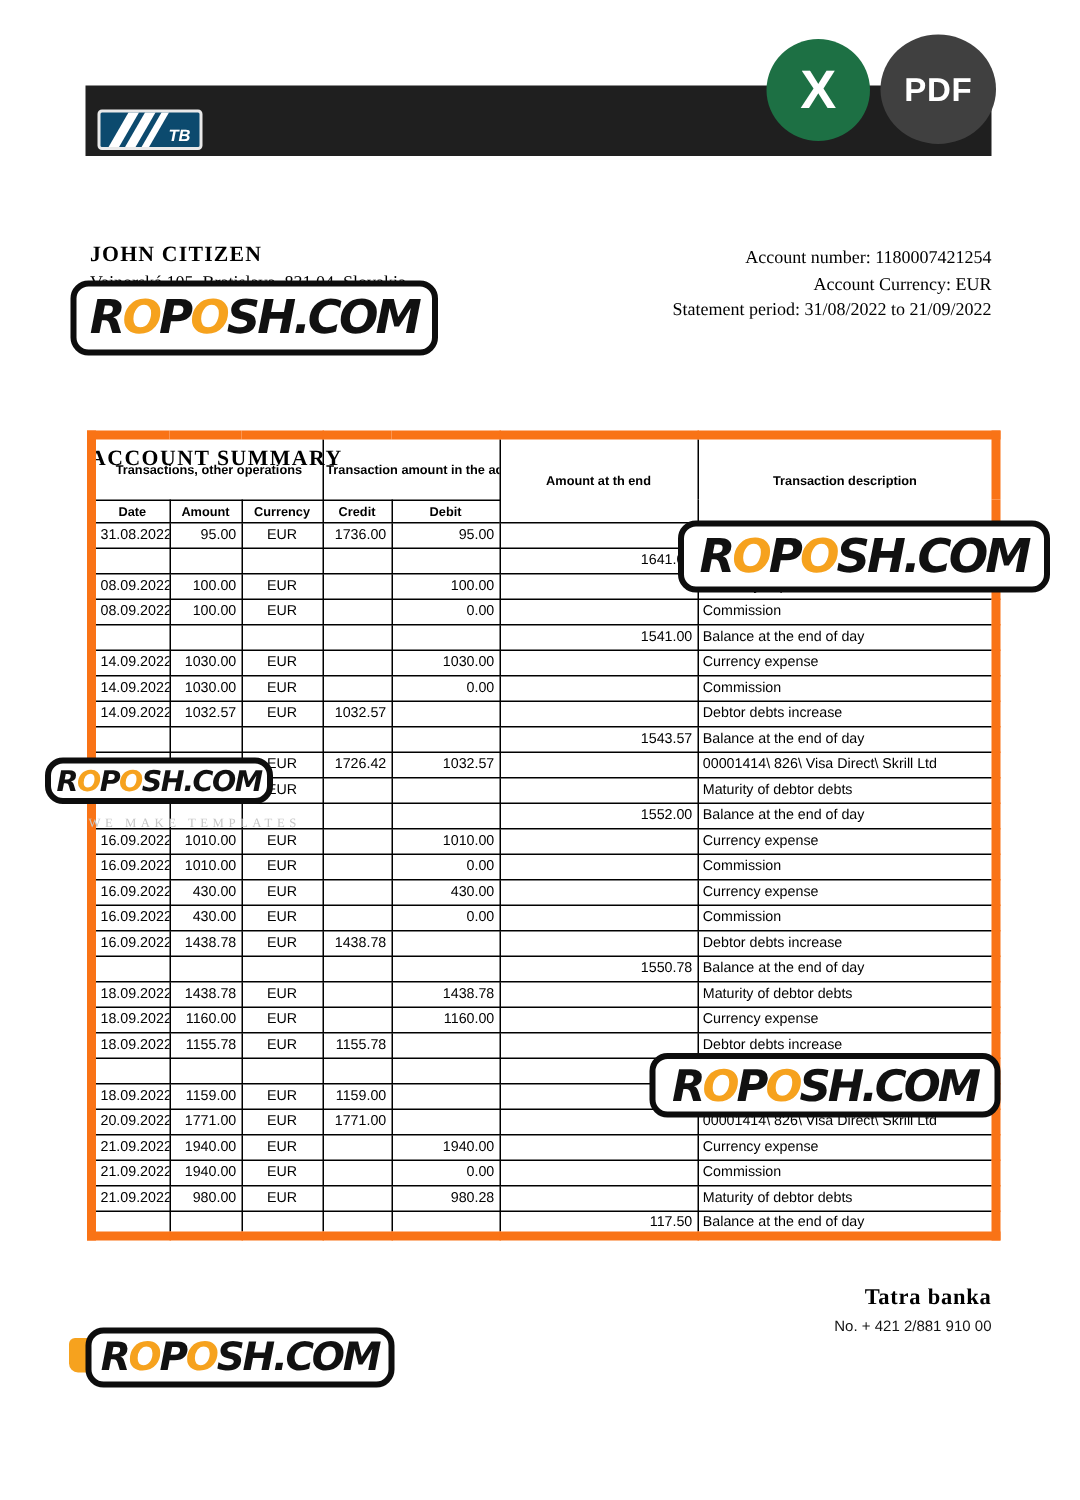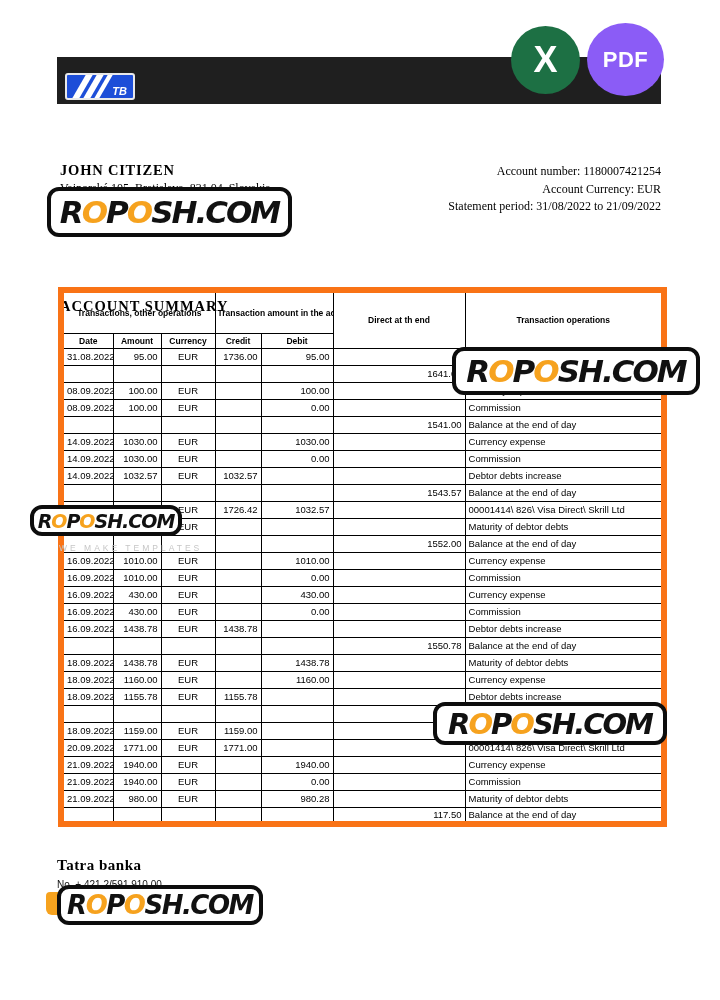--- a/index.html
+++ b/index.html
@@ -5,36 +5,36 @@
   * { margin:0; padding:0; box-sizing:border-box; }
   html,body { background:#ffffff; }
   .page {
     position:relative; width:720px; height:1000px; background:#fff;
     font-family:"Liberation Serif", serif; color:#000; overflow:hidden;
   }
   
   .header-bar { position:absolute; left:57px; top:57px; width:604px; height:47px; background:#1f1f1f; }
   .tb-logo {
     position:absolute; left:8px; top:16px; width:70px; height:27px;
-    border:2px solid #e9e9e9; border-radius:3px; background:#1d4ed8; overflow:hidden;padding-left:16px;
+    border:2px solid #e9e9e9; border-radius:3px; background:#0c4a6e; overflow:hidden;padding-left:16px;
   }
   .tb-stripe { position:absolute; top:-5px; width:7px; height:40px; background:#fff; transform:skewX(-30deg); }
   .tb-stripe.s1 { left:10px; }
   .tb-stripe.s2 { left:21px; }
   .tb-stripe.s3 { left:32px; width:5px; }
   .tb-label {
     position:absolute; right:6px; bottom:1px; color:#fff;
     font-family:"Liberation Sans", sans-serif; font-style:italic; font-weight:bold; font-size:11px;
   }
   .badge {
     position:absolute; border-radius:50%; display:flex; align-items:center; justify-content:center;
     color:#fff; font-family:"Liberation Sans", sans-serif; font-weight:bold;
   }
   .badge-excel { left:511px; top:26px; width:69px; height:68px; background:#1d7044; font-size:36px; }
-  .badge-pdf  { left:587px; top:23px; width:77px; height:73px; background:#8b5cf6; font-size:22px; letter-spacing:0.5px; }
+  .badge-pdf  { left:587px; top:23px; width:77px; height:73px; background:#404040; font-size:22px; letter-spacing:0.5px; }
   
   .holder-name { position:absolute; left:60px; top:162px; font-size:14.5px; font-weight:bold; letter-spacing:0.8px; }
   .holder-address { position:absolute; left:60px; top:181px; font-size:12px; }
   .account-info { position:absolute; right:59px; top:163px; text-align:right; font-size:12px; line-height:17.5px; }
   
   .summary-title { position:absolute; left:60px; top:252px; font-size:14.5px; font-weight:bold; letter-spacing:1px;margin-top:46px; }
   
   .stmt-table-wrap { position:absolute; left:58px; top:287px; }
   table.stmt { border-collapse:collapse; table-layout:fixed; width:603px; border:6px solid #f97316;
     font-family:"Liberation Sans", sans-serif; }
@@ -43,38 +43,38 @@
   tr.group-hdr th { height:43px; }
   tr.sub-hdr th { height:15px;margin-left:28px; }
   table.stmt td { font-size:9.5px; height:17px; padding:0 3px; }
   td.col-date { text-align:center; padding:0 1px;margin-left:16px; }
   td.col-amount, td.col-credit, td.col-debit, td.col-balance { text-align:right; }
   td.col-currency { text-align:center; }
   td.col-desc { text-align:left; }
   
   .tagline {
     position:absolute; left:59px; top:543px; z-index:3;
-    font-family:Liberation Sans, sans-serif; font-size:8.5px; letter-spacing:3px; color:#c6c6c6;
+    font-family:Liberation Serif, serif; font-size:8.5px; letter-spacing:3px; color:#c6c6c6;
   }
   
   .wm {
     position:absolute; z-index:5; background:#fff; border:4px solid #0d0d0d; border-radius:12px;
     display:flex; align-items:center; justify-content:center;
     font-family:"DejaVu Sans", sans-serif; font-weight:bold; font-style:italic; color:#111;
   }
   .wm .wm-orange { color:#f6a21e; }
   .wm1 { left:47px;  top:187px; width:245px; height:50px; font-size:31px; letter-spacing:-2px; }
   .wm2 { left:452px; top:347px; width:248px; height:48px; font-size:31px; letter-spacing:-2px; }
   .wm3 { left:30px;  top:505px; width:152px; height:31px; font-size:19px; letter-spacing:-1px; }
   .wm4 { left:433px; top:702px; width:234px; height:43px; font-size:29px; letter-spacing:-2px; }
   .wm5 { left:57px;  top:885px; width:206px; height:40px; font-size:26px; letter-spacing:-1.5px; }
   .wm-fragment { position:absolute; left:46px; top:892px; width:14px; height:23px; z-index:4;
     background:#f6a21e; border-radius:4px 0 0 6px; }
   
-  .footer { position:absolute; left:57px; top:857px; width:604px; text-align:left; }
+  .footer { position:absolute; left:57px; top:857px; width:604px; text-align:right; }
   .bank-name { font-size:15px; font-weight:bold; letter-spacing:0.5px; }
   .footer-line { font-family:"Liberation Sans", sans-serif; font-size:10px; margin-top:4.5px; color:#111; }
 </style>
 </head>
 <body>
 
 <div class="page">
 
   <div class="header-bar">
     <div class="tb-logo">
@@ -109,22 +109,22 @@
           <col style="width:54px">
         <col style="width:46px">
           <col style="width:72px">
           <col style="width:132px">
           <col style="width:199px">
       </colgroup>
       <thead>
         <tr class="group-hdr">
           <th colspan="3">Transactions, other operations</th>
           <th colspan="2">Transaction amount in the account currency</th>
-          <th rowspan="2">Direct at th end</th>
-          <th rowspan="2">Transaction operations</th>
+          <th rowspan="2">Amount at th end</th>
+          <th rowspan="2">Transaction description</th>
         </tr>
         <tr class="sub-hdr">
           <th>Date</th>
           <th>Amount</th>
           <th>Currency</th>
           <th>Credit</th>
           <th>Debit</th>
         </tr>
       </thead>
       <tbody>
@@ -443,16 +443,16 @@
       <span>S</span>
       <span>H</span>
       <span>.</span>
       <span>C</span>
       <span>O</span>
       <span>M</span>
     </div>
 
   <div class="footer">
     <div class="bank-name">Tatra banka</div>
-    <div class="footer-line">No. + 421 2/591 910 00</div>
+    <div class="footer-line">No. + 421 2/881 910 00</div>
   </div>
 
 </div>
 
 </body></html>

